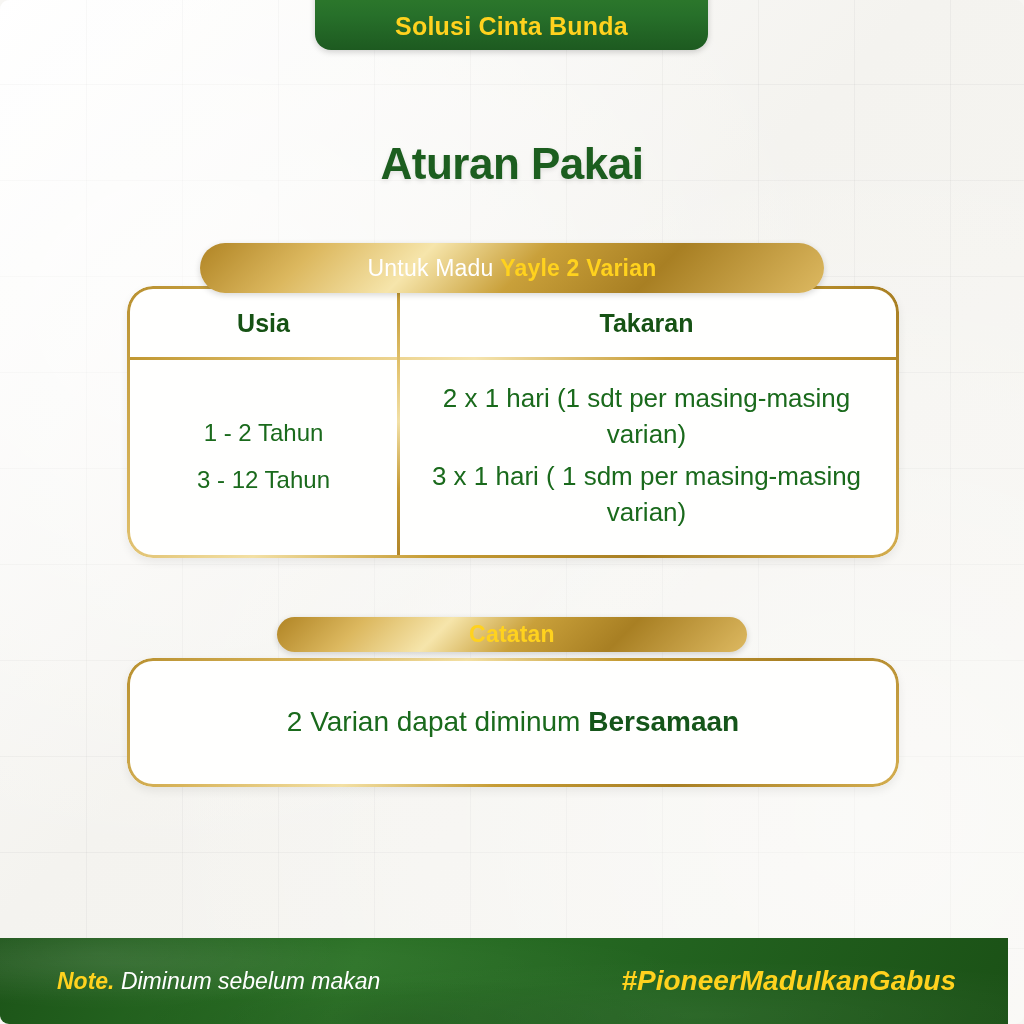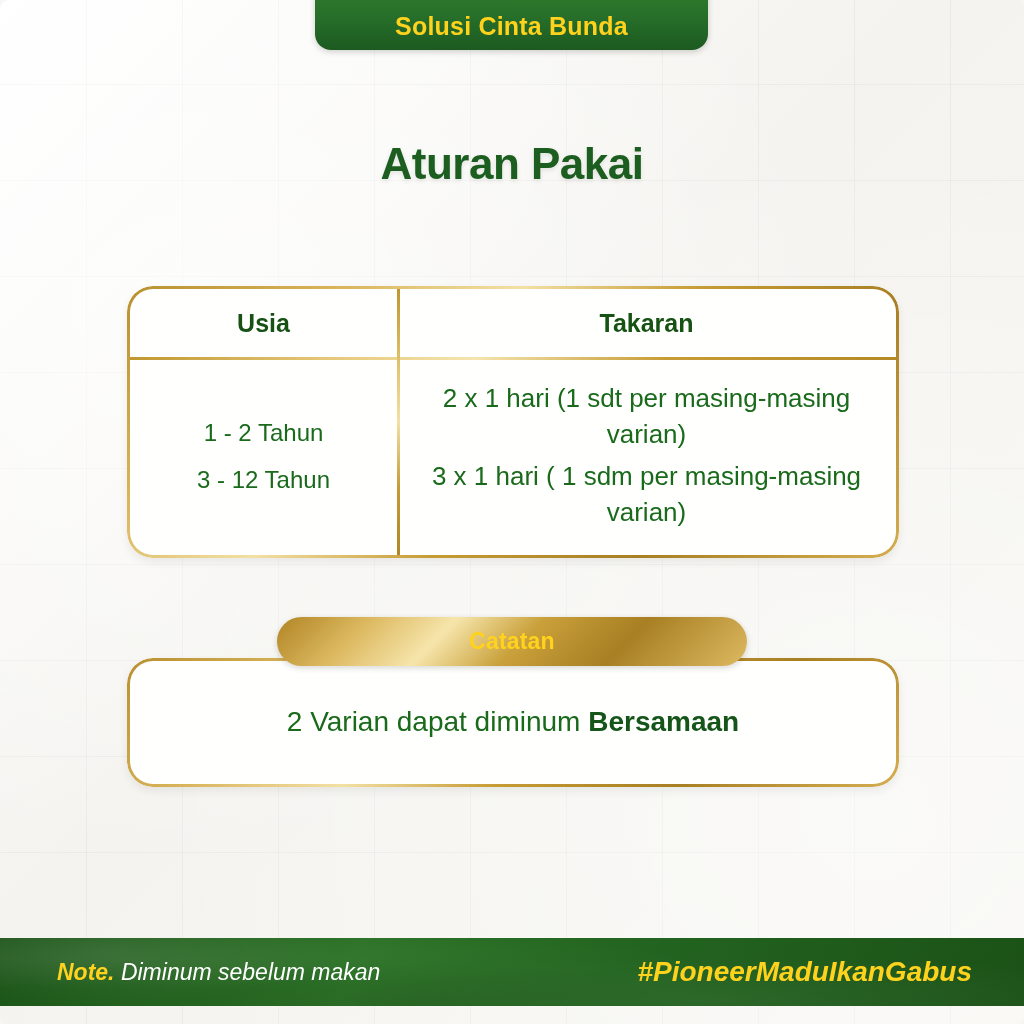--- a/index.html
+++ b/index.html
@@ -141,21 +141,21 @@
     display:flex;align-items:center;justify-content:center;
     padding:0 28px;box-sizing:border-box;
   }
   .note-text{
     color:#1a6a1c;font-size:28px;text-align:center;line-height:1.3;
   }
   .note-text b{color:#15551a;font-weight:bold;}
 
   
   .footer{
-    position:absolute;left:0;right:0;top:938px;height:68px;
+    position:absolute;left:0;right:16px;top:938px;height:86px;
     background:
       radial-gradient(ellipse at 12% 30%, rgba(255,255,255,0.06) 0%, rgba(255,255,255,0) 45%),
       radial-gradient(ellipse at 70% 90%, rgba(255,255,255,0.05) 0%, rgba(255,255,255,0) 50%),
       linear-gradient(115deg,#1c5418 0%,#2b7226 35%,#236420 62%,#1b5116 100%);
     display:flex;align-items:center;
     overflow:hidden;
     text-decoration:underline;
   }
   .footer::after{
     content:"";position:absolute;inset:0;
@@ -180,20 +180,25 @@
 <body>
 
 <div id="poster">
 
   <div class="top-banner">
     <span class="top-banner-text">Solusi Cinta Bunda</span>
   </div>
 
   <div class="page-title">Aturan Pakai</div>
 
+  <div class="green-pill" style="left:200px;top:243px;width:624px;height:50px;">
+    <span class="pill-text">
+      <span class="w">Untuk Madu </span><span class="y">Yayle 2 Varian</span>
+    </span>
+  </div>
 
   <div class="gold-card" id="table-card">
     <div class="tbl">
       <div class="tbl-head">
         <div class="th age">Usia</div>
         <div class="th dose">Takaran</div>
       </div>
       <div class="hdiv"></div>
       <div class="vdiv"></div>
       <div class="tbl-body">
@@ -202,21 +207,21 @@
           <div class="cell-age">3 - 12 Tahun</div>
         </div>
         <div class="col-dose">
           <div class="cell-dose">2 x 1 hari  (1 sdt per masing-masing varian)</div>
           <div class="cell-dose">3 x 1 hari ( 1 sdm per masing-masing varian)</div>
         </div>
       </div>
     </div>
   </div>
 
-  <div class="green-pill" style="left:277px;top:617px;width:470px;height:49px;text-align:right;">
+  <div class="green-pill" style="left:277px;top:617px;width:470px;height:35px;text-align:right;">
     <span class="pill-text solid">Catatan</span>
   </div>
 
   <div class="gold-card" id="note-card">
     <div class="note-inner">
       <div class="note-text">
         <span>2 Varian dapat diminum </span><b>Bersamaan</b>
       </div>
     </div>
   </div>

